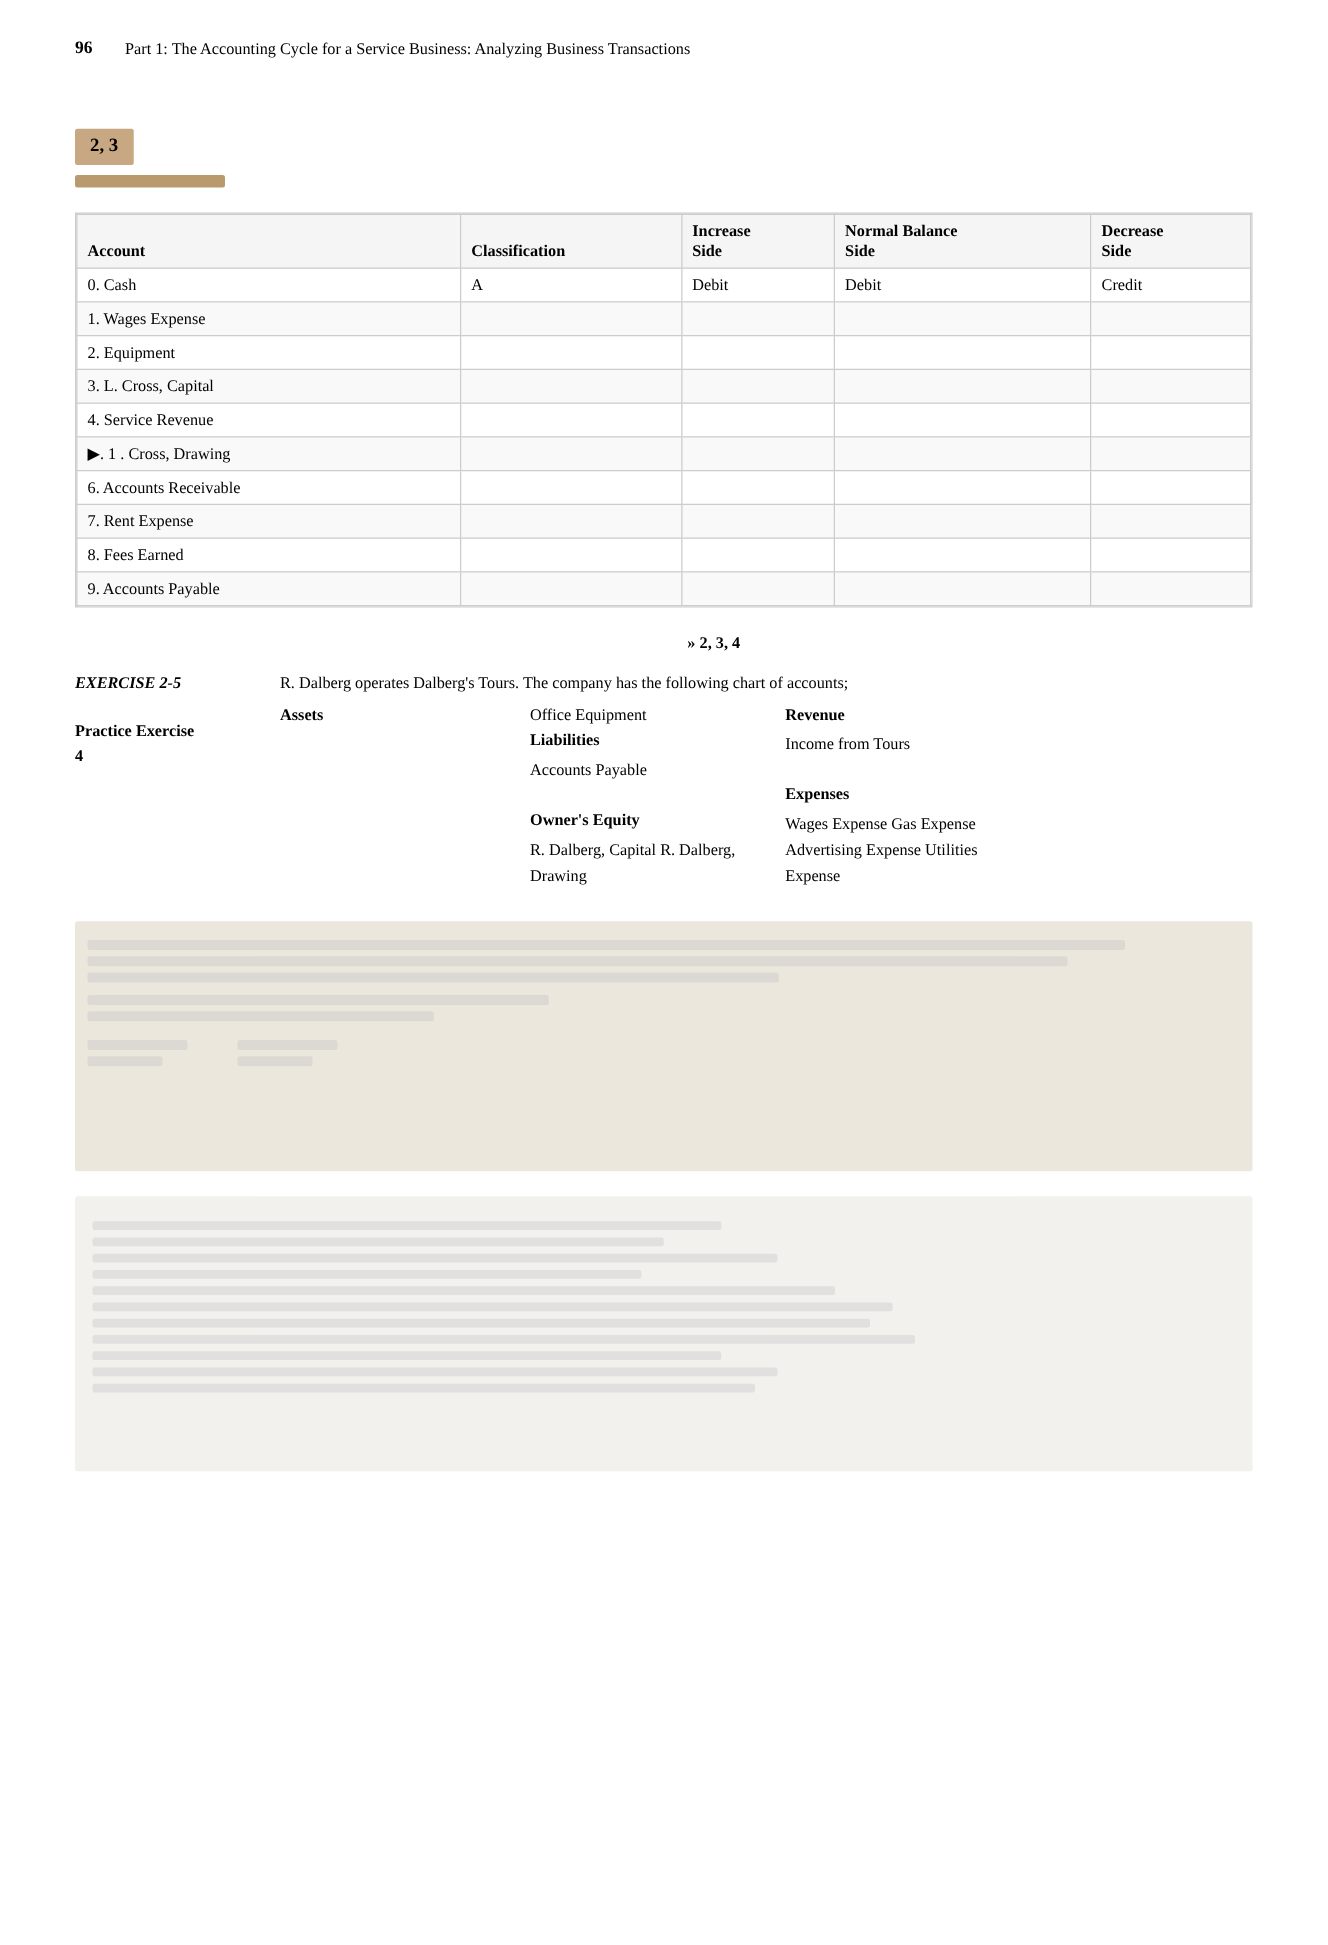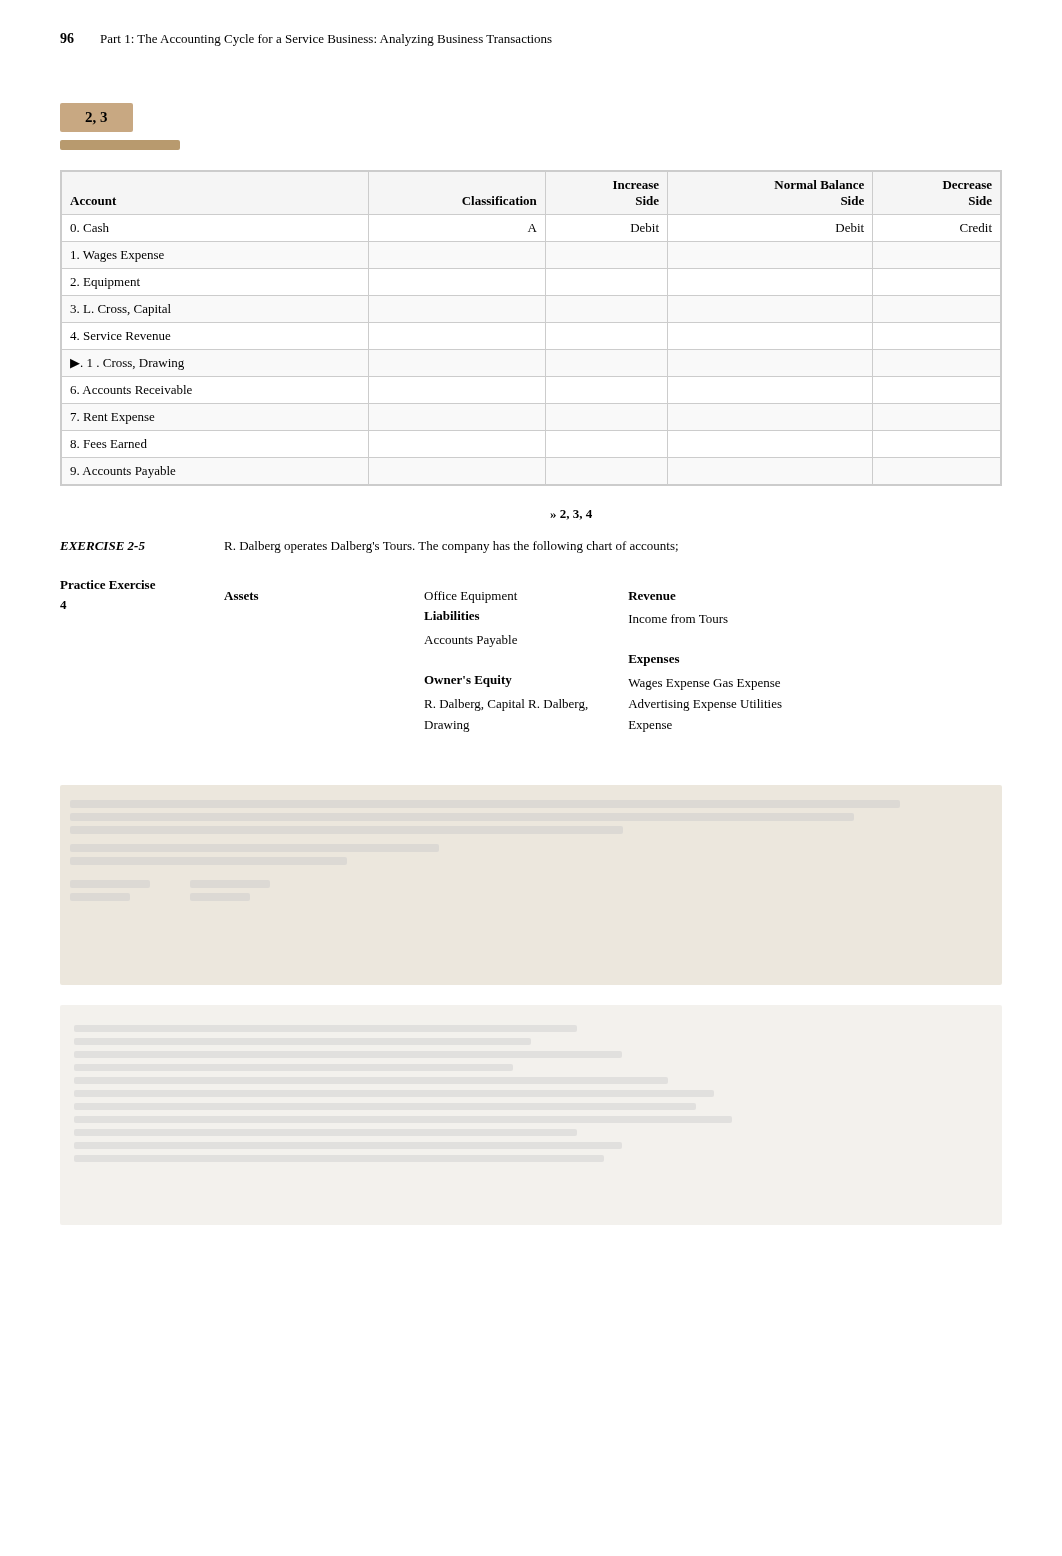--- a/index.html
+++ b/index.html
@@ -26,21 +26,21 @@
       font-size: 13px;
       line-height: 1.4;
       max-width: 600px;
     }
     .exercise-label-box {
       display: inline-block;
       background: #c8a882;
       color: #000;
       font-weight: bold;
       font-size: 15px;
-      padding: 6px 25px;
+      padding: 6px 12px;
       margin: 20px 0 8px 0;
       border-radius: 2px;
     }
     .exercise-sub {
       background: #b89a6e;
       height: 10px;
       width: 120px;
       margin-bottom: 20px;
       border-radius: 2px;
     }
@@ -49,21 +49,21 @@
       border: 1px solid #ccc;
     }
     table.main-table {
       width: 100%;
       border-collapse: collapse;
       font-size: 13px;
     }
     table.main-table th, table.main-table td {
       border: 1px solid #ccc;
       padding: 5px 8px;
-      text-align: right;
+      text-align: left;
     }
     table.main-table td:first-child {
       text-align: left;
       min-width: 160px;
     }
     table.main-table th:first-child {
       text-align: left;
     }
     table.main-table th {
       font-weight: bold;
@@ -94,21 +94,21 @@
       font-weight: bold;
       font-variant: small-caps;
     }
     .exercise-content {
       font-size: 13px;
       line-height: 1.5;
     }
     .accounts-grid {
       display: flex;
       gap: 40px;
-      margin: 30px 0;
+      margin: 6px 0;
     }
     .accounts-col {
       min-width: 160px;
     }
     .accounts-col h4 {
       font-weight: bold;
       font-size: 13px;
       margin-bottom: 4px;
     }
     .accounts-col p {

